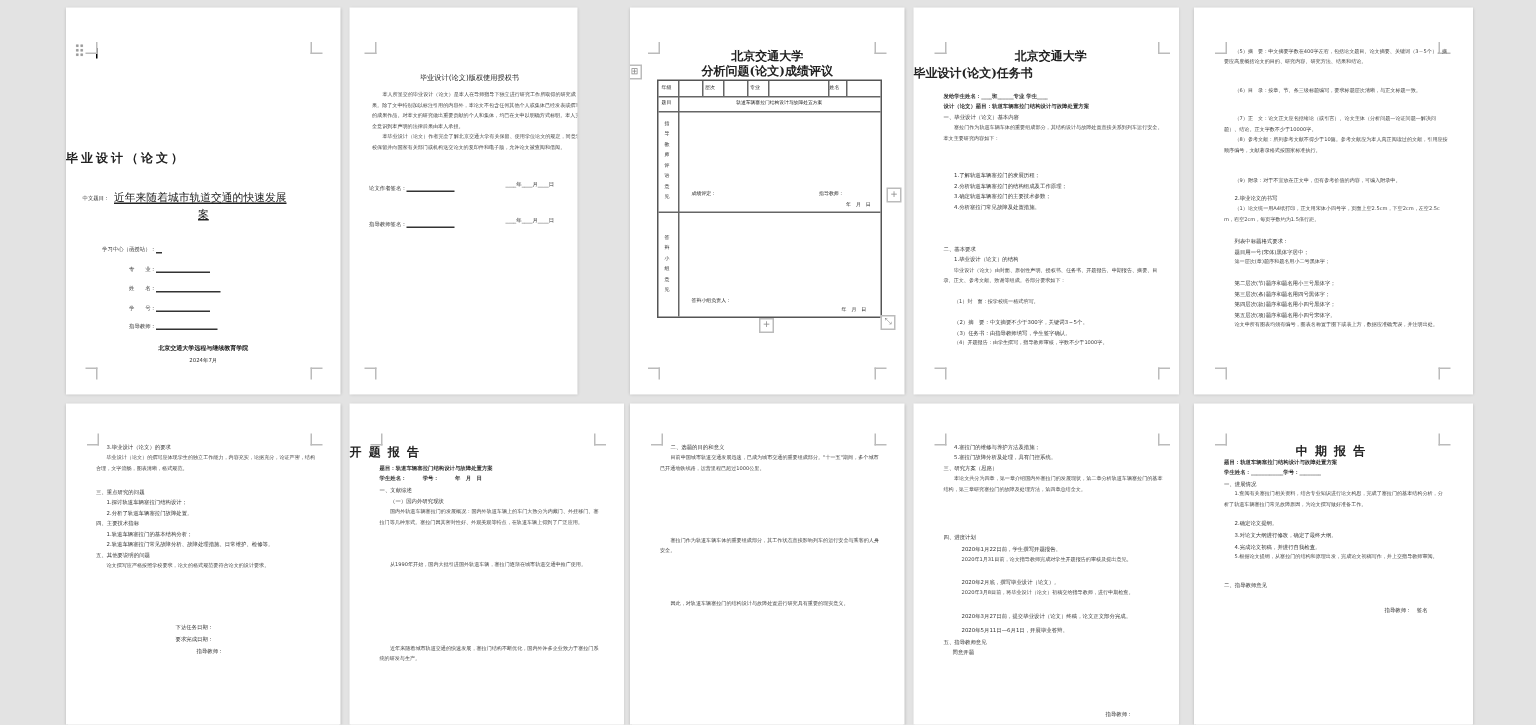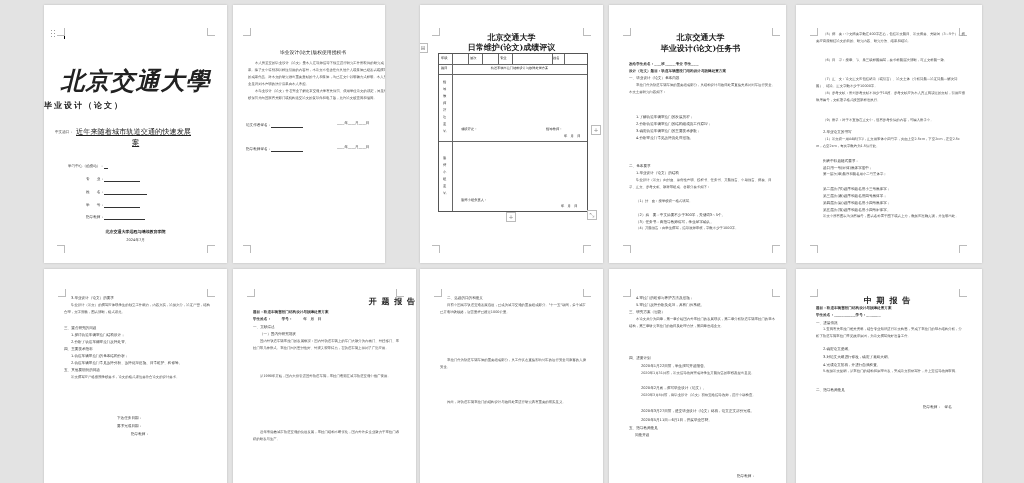--- a/index.html
+++ b/index.html
@@ -22,21 +22,20 @@
 </head>
 <body>
 
 <div class="page" style="left:44px;top:5px;width:183px;height:258px;">
   <span style="position:absolute;left:6px;top:24px;width:6px;height:9px;background:radial-gradient(circle,#999 0.8px,transparent 1px) 0 0/3px 3px;"></span>
   <span style="position:absolute;left:20px;top:27px;width:1px;height:7px;background:#000;"></span>
   <div class="corner c-tl" style="left:13px;top:23px;"></div>
   <div class="corner c-tr" style="left:163px;top:23px;"></div>
   <div class="corner c-bl" style="left:13px;top:240px;"></div>
   <div class="corner c-br" style="left:163px;top:240px;"></div>
-  <div class="t h-serif" style="left:0;width:183px;text-align:center;top:64px;font-size:24px;font-style:italic;letter-spacing:1px;">北京交通大學</div>
   <div class="t" style="left:0;width:183px;text-align:left;top:97px;font-size:8px;font-weight:bold;letter-spacing:2px;">毕业设计（论文）</div>
   <div class="t tiny" style="left:11px;top:126px;">中文题目：</div>
   <div class="t" style="left:32px;top:123px;font-size:7.2px;text-decoration:underline;">近年来随着城市轨道交通的快速发展</div>
   <div class="t" style="left:88px;top:134px;font-size:7.2px;text-decoration:underline;">案</div>
   <div class="t tiny" style="left:24px;top:158px;"><span>学习中心（函授站）：</span><span class="uline" style="width:4px;"></span></div>
   <div class="t tiny" style="left:42px;top:171px;"><span>专　　业：</span><span class="uline" style="width:36px;"></span></div>
   <div class="t tiny" style="left:42px;top:184px;"><span>姓　　名：</span><span class="uline" style="width:43px;"></span></div>
   <div class="t tiny" style="left:42px;top:197px;"><span>学　　号：</span><span class="uline" style="width:36px;"></span></div>
   <div class="t tiny" style="left:42px;top:209px;"><span>指导教师：</span><span class="uline" style="width:41px;"></span></div>
   <div class="t" style="left:0;width:183px;text-align:center;top:225px;font-size:4px;font-weight:bold;">北京交通大学远程与继续教育学院</div>
@@ -54,21 +53,21 @@
   <div class="t tiny" style="left:13px;top:141px;"><span>指导教师签名：</span><span class="uline" style="width:32px;"></span></div>
   <div class="t tiny" style="left:104px;top:141px;">____年____月____日</div>
 </div>
 
 <div class="page" style="left:420px;top:5px;width:183px;height:258px;">
   <div class="corner c-tl" style="left:12px;top:23px;"></div>
   <div class="corner c-tr" style="left:163px;top:23px;"></div>
   <div class="corner c-bl" style="left:12px;top:240px;"></div>
   <div class="corner c-br" style="left:163px;top:240px;"></div>
   <div class="t h-serif" style="left:0;width:183px;text-align:center;top:28px;font-size:8px;">北京交通大学</div>
-  <div class="t h-serif" style="left:0;width:183px;text-align:center;top:38px;font-size:8px;">日常维护(论文)成绩评议</div>
+  <div class="t h-serif" style="left:0;width:183px;text-align:center;top:38px;font-size:8px;">分析问题(论文)成绩评议</div>
   <div class="btn-small" style="left:-2px;top:38px;">⊞</div>
   <div class="tbl" style="left:18px;top:48px;width:148px;height:157px;">
     <div class="cell" style="left:0;top:0;width:148px;height:10px;border-bottom-width:1px;"></div>
     <div class="cell" style="left:13px;top:0;height:10px;border-left-width:1px;"></div>
     <div class="cell" style="left:29px;top:0;height:10px;border-left-width:1px;"></div>
     <div class="cell" style="left:43px;top:0;height:10px;border-left-width:1px;"></div>
     <div class="cell" style="left:59px;top:0;height:10px;border-left-width:1px;"></div>
     <div class="cell" style="left:73px;top:0;height:10px;border-left-width:1px;"></div>
     <div class="cell" style="left:113px;top:0;height:10px;border-left-width:1px;"></div>
     <div class="cell" style="left:125px;top:0;height:10px;border-left-width:1px;"></div>
@@ -93,21 +92,21 @@
   <div class="btn-small" style="left:86px;top:207px;">+</div>
   <div class="btn-small" style="left:167px;top:205px;">⤡</div>
 </div>
 
 <div class="page" style="left:609px;top:5px;width:177px;height:258px;">
   <div class="corner c-tl" style="left:14px;top:23px;"></div>
   <div class="corner c-tr" style="left:163px;top:23px;"></div>
   <div class="corner c-bl" style="left:14px;top:240px;"></div>
   <div class="corner c-br" style="left:163px;top:240px;"></div>
   <div class="t h-serif" style="left:0;width:183px;text-align:center;top:28px;font-size:8px;">北京交通大学</div>
-  <div class="t h-serif" style="left:0;width:183px;text-align:center;top:39px;font-size:8px;">毕业设计(论文)任务书</div>
+  <div class="t h-serif" style="left:0;width:183px;text-align:left;top:39px;font-size:8px;">毕业设计(论文)任务书</div>
   <div class="t tiny" style="left:20px;top:58px;font-weight:bold;">发给学生姓名：____班______专业  学生____</div>
   <div class="t tiny" style="left:20px;top:65px;font-weight:bold;">设计（论文）题目：轨道车辆塞拉门结构设计与故障处置方案</div>
   <div class="t tiny" style="left:20px;top:72px;">一、毕业设计（论文）基本内容</div>
   <div class="para" style="left:20px;top:77px;width:147px;text-indent:7px;">塞拉门作为轨道车辆车体的重要组成部分，其结构设计与故障处置直接关系到列车运行安全。本文主要研究内容如下：</div>
   <div class="t tiny" style="left:27px;top:111px;">1.了解轨道车辆塞拉门的发展历程；</div>
   <div class="t tiny" style="left:27px;top:118px;">2.分析轨道车辆塞拉门的结构组成及工作原理；</div>
   <div class="t tiny" style="left:27px;top:125px;">3.确定轨道车辆塞拉门的主要技术参数；</div>
   <div class="t tiny" style="left:27px;top:132px;">4.分析塞拉门常见故障及处置措施。</div>
   <div class="t tiny" style="left:20px;top:160px;">二、基本要求</div>
   <div class="t tiny" style="left:27px;top:167px;">1.毕业设计（论文）的结构</div>
@@ -154,21 +153,21 @@
   <div class="t tiny" style="left:20px;top:100px;">五、其他要说明的问题</div>
   <div class="para" style="left:20px;top:105px;width:148px;text-indent:7px;">论文撰写应严格按照学校要求，论文的格式规范要符合论文的设计要求。</div>
   <div class="t tiny" style="left:73px;top:148px;">下达任务日期：</div>
   <div class="t tiny" style="left:73px;top:156px;">要求完成日期：</div>
   <div class="t tiny" style="left:87px;top:164px;">指导教师：</div>
 </div>
 
 <div class="page" style="left:233px;top:269px;width:183px;height:220px;">
   <div class="corner c-tl" style="left:14px;top:20px;"></div>
   <div class="corner c-tr" style="left:163px;top:20px;"></div>
-  <div class="t h-serif" style="left:0;width:183px;text-align:right;top:28px;font-size:8px;letter-spacing:1px;">开 题 报 告</div>
+  <div class="t h-serif" style="left:0;width:183px;text-align:left;top:28px;font-size:8px;letter-spacing:1px;">开 题 报 告</div>
   <div class="t tiny" style="left:20px;top:42px;font-weight:bold;">题目：轨道车辆塞拉门结构设计与故障处置方案</div>
   <div class="t tiny" style="left:20px;top:49px;font-weight:bold;">学生姓名：　　　学号：　　　年　月　日</div>
   <div class="t tiny" style="left:20px;top:57px;">一、文献综述</div>
   <div class="t tiny" style="left:27px;top:64px;">（一）国内外研究现状</div>
   <div class="para" style="left:20px;top:69px;width:147px;text-indent:7px;">国内外轨道车辆塞拉门的发展概况：国内外轨道车辆上的车门大致分为内藏门、外挂移门、塞拉门等几种形式。塞拉门因其密封性好、外观美观等特点，在轨道车辆上得到了广泛应用。</div>
   <div class="para" style="left:20px;top:104px;width:147px;text-indent:7px;">从1990年开始，国内大批引进国外轨道车辆，塞拉门逐渐在城市轨道交通中推广使用。</div>
   <div class="para" style="left:20px;top:160px;width:147px;text-indent:7px;">近年来随着城市轨道交通的快速发展，塞拉门结构不断优化，国内外许多企业致力于塞拉门系统的研发与生产。</div>
 </div>
 
 <div class="page" style="left:420px;top:269px;width:183px;height:220px;">

